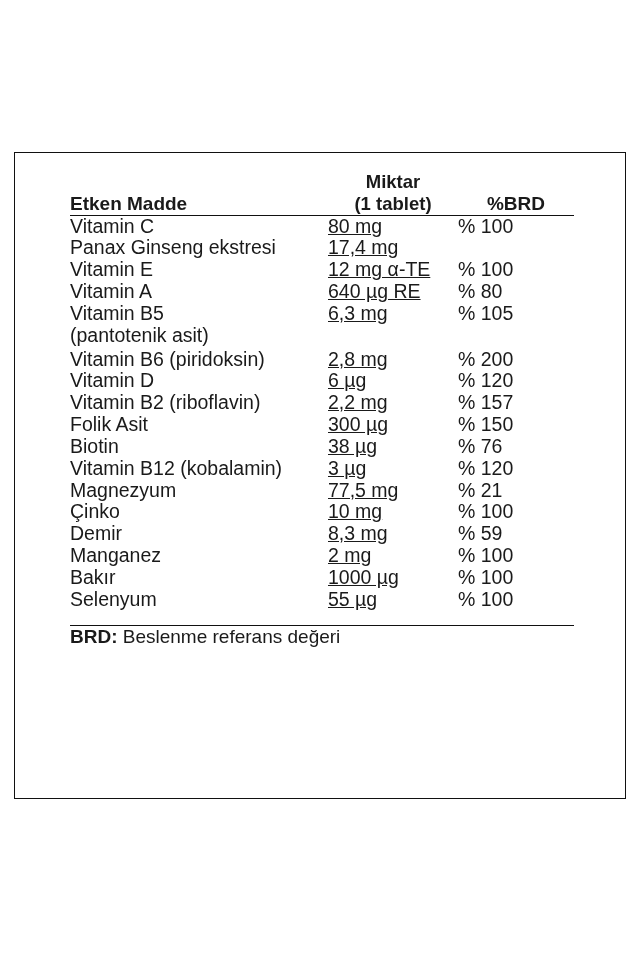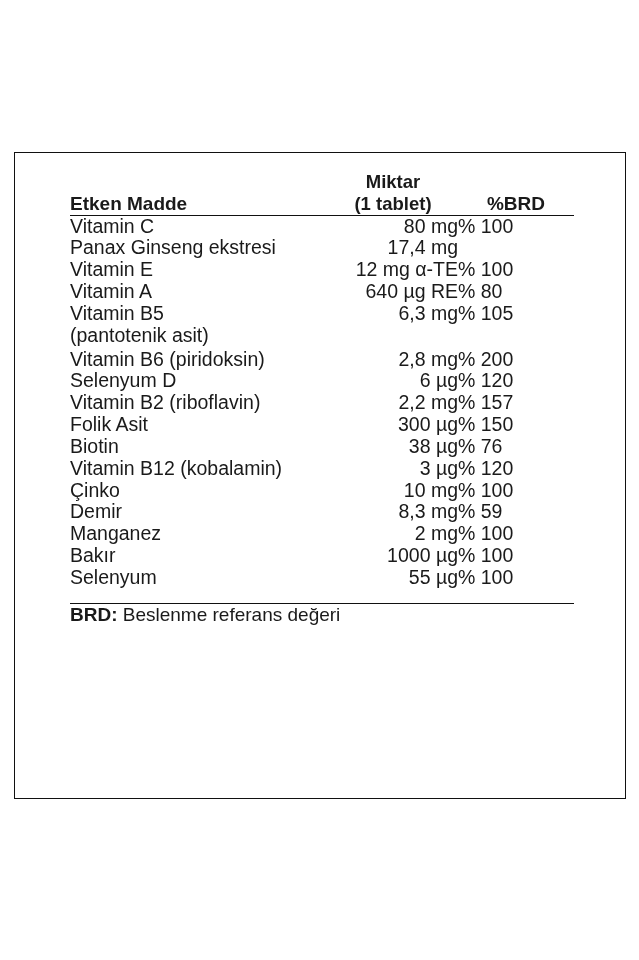--- a/index.html
+++ b/index.html
@@ -77,23 +77,24 @@
   tbody tr.tight td {
     padding-top: 0px;
     padding-bottom: 2px;
     margin-left: 47px;
   }
   td.name {
     text-align: left;
     white-space: nowrap;
   }
   td.amt {
-    text-align: right;
+    text-align: left;
     padding-right: 14px;
     white-space: nowrap;
+    text-decoration: underline;
   }
   td.brd {
     text-align: left;
     padding-left: 34px;
     white-space: nowrap;
   }
   .spacer-row td { height: 14px; padding: 0; }
   .footnote {
     font-size: 19px;
     padding-top: 14px;
@@ -155,21 +156,21 @@
           <td class="name">(pantotenik asit)</td>
           <td class="amt"></td>
           <td class="brd"></td>
         </tr>
         <tr>
           <td class="name">Vitamin B6 (piridoksin)</td>
           <td class="amt">2,8 mg</td>
           <td class="brd">% 200</td>
         </tr>
         <tr>
-          <td class="name">Selenyum D</td>
+          <td class="name">Vitamin D</td>
           <td class="amt">6 µg</td>
           <td class="brd">% 120</td>
         </tr>
         <tr>
           <td class="name">Vitamin B2 (riboflavin)</td>
           <td class="amt">2,2 mg</td>
           <td class="brd">% 157</td>
         </tr>
         <tr>
           <td class="name">Folik Asit</td>
@@ -178,20 +179,25 @@
         </tr>
         <tr>
           <td class="name">Biotin</td>
           <td class="amt">38 µg</td>
           <td class="brd">% 76</td>
         </tr>
         <tr>
           <td class="name">Vitamin B12 (kobalamin)</td>
           <td class="amt">3 µg</td>
           <td class="brd">% 120</td>
+        </tr>
+        <tr>
+          <td class="name">Magnezyum</td>
+          <td class="amt">77,5 mg</td>
+          <td class="brd">% 21</td>
         </tr>
         <tr>
           <td class="name">Çinko</td>
           <td class="amt">10 mg</td>
           <td class="brd">% 100</td>
         </tr>
         <tr>
           <td class="name">Demir</td>
           <td class="amt">8,3 mg</td>
           <td class="brd">% 59</td>

